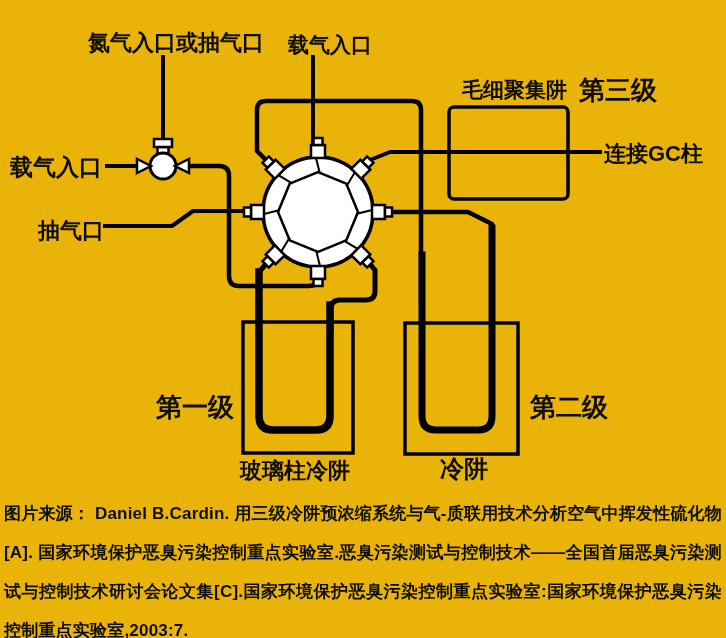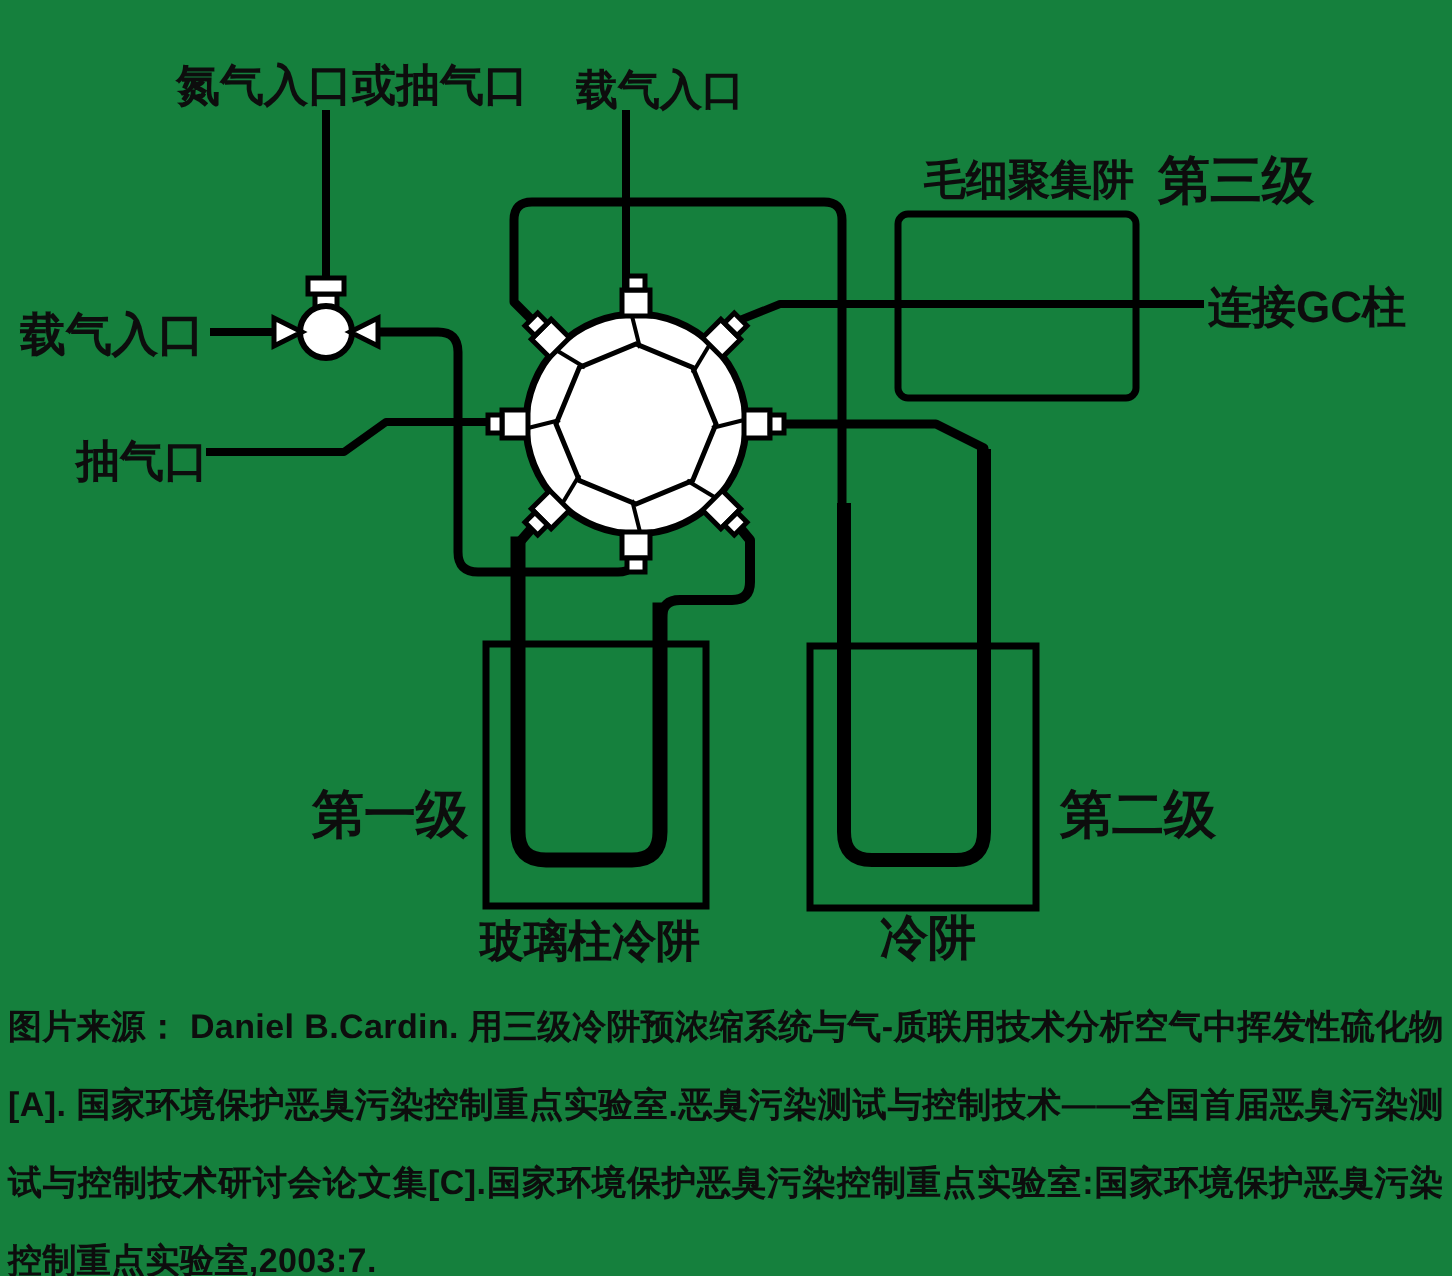--- a/index.html
+++ b/index.html
@@ -1,19 +1,19 @@
 <!DOCTYPE html>
 <html><head>
 <meta charset="utf-8">
 <style>
   html,body{margin:0;padding:0;background:#ffffff;}
   .page{
     position:relative;
     width:726px;height:638px;
-    background:#15803d;
+    background:#eab308;
     font-family:"Liberation Sans", sans-serif;
     overflow:hidden;
   }
   .diagram{position:absolute;top:0;left:0;}
   svg text{
     font-family:"Liberation Sans", sans-serif;
     font-weight:700;
     fill:#0d0d0d;
   }
   .caption{

